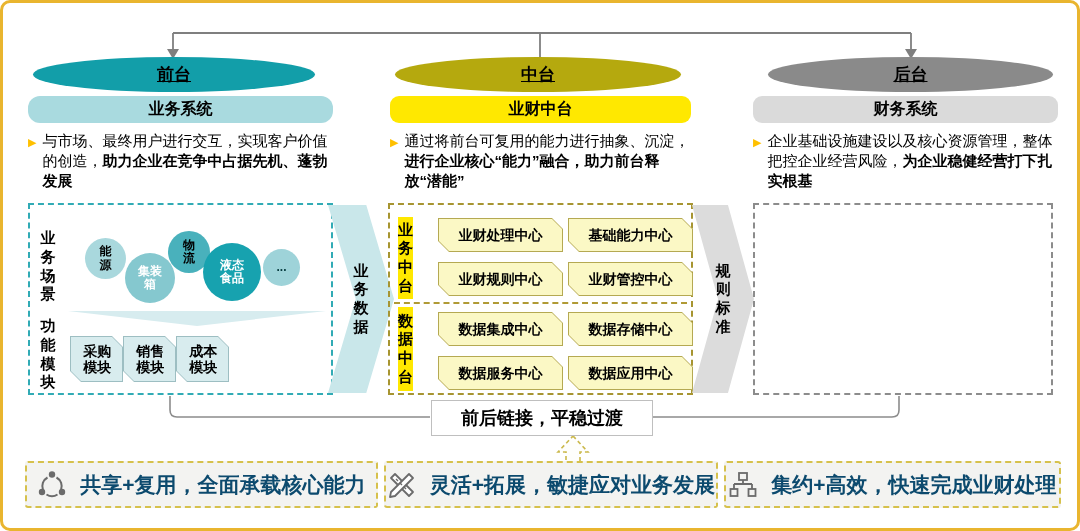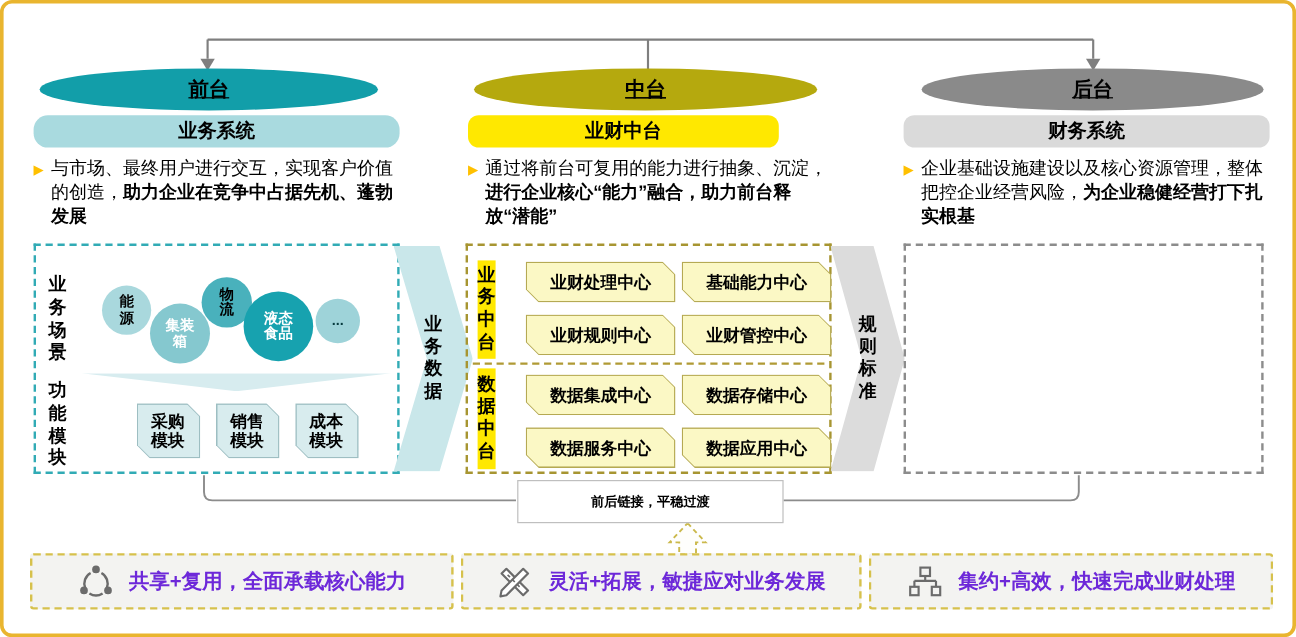--- a/index.html
+++ b/index.html
@@ -1,26 +1,26 @@
 <!DOCTYPE html>
 <html><head>
 <meta charset="utf-8">
 <style>
   html,body{margin:0;padding:0;background:#fff;font-family:"Liberation Sans","DejaVu Sans",sans-serif;}
   #stage{position:relative;width:1080px;height:531px;background:#fff;border:3px solid #E9B52F;border-radius:10px;box-sizing:border-box;overflow:hidden;}
   
   .ellipse{position:absolute;top:54px;height:35px;border-radius:50%;display:flex;align-items:center;justify-content:center;font-size:17px;font-weight:bold;color:#000;}
   .ellipse span{text-decoration:underline;}
   .e0{left:30px;width:282px;background:#129EA9;}
-  .e1{left:392px;width:286px;background:#B5A90E;text-decoration:underline;}
+  .e1{left:392px;width:286px;background:#B5A90E;}
   .e2{left:765px;width:285px;background:#8A8A8A;}
   
   .hbar{position:absolute;top:93px;height:27px;border-radius:9px;display:flex;align-items:center;justify-content:center;font-size:16px;font-weight:bold;color:#000;}
   .hb0{left:25px;width:305px;background:#A9DADF;border-radius:12px;}
-  .hb1{left:387px;width:259px;background:#FFE800;}
+  .hb1{left:387px;width:301px;background:#FFE800;}
   .hb2{left:750px;width:305px;background:#DADADA;}
   
   .bullet{position:absolute;top:128px;display:flex;gap:6px;font-size:15px;line-height:1.32;color:#000;}
   .bullet .mark{color:#FFC000;font-size:11px;margin-top:4px;flex:none;}
   .bullet b{font-weight:bold;}
   .bu0{left:25px;width:305px;}
   .bu1{left:387px;width:301px;}
   .bu2{left:750px;width:308px;}
   
   .panel{position:absolute;top:200px;height:192px;box-sizing:border-box;}
@@ -32,44 +32,44 @@
   
   .bubble{position:absolute;border-radius:50%;display:flex;align-items:center;justify-content:center;font-size:12px;font-weight:bold;line-height:1.1;text-align:center;}
   .b1{left:55px;top:33px;width:41px;height:41px;background:#A9D8DD;color:#000;}
   .b2{left:95px;top:48px;width:50px;height:50px;background:#85C8CF;color:#fff;}
   .b3{left:138px;top:26px;width:42px;height:42px;background:#49B1BC;color:#000;}
   .b4{left:173px;top:38px;width:58px;height:58px;background:#17A2AF;color:#fff;}
   .b5{left:233px;top:44px;width:37px;height:37px;background:#9ED3D9;color:#063A3E;}
   .w1{width:1.05em;word-break:break-all;}
   .w2{width:2.1em;word-break:break-all;}
   .tri{position:absolute;left:38px;top:106px;width:258px;height:15px;background:#D7ECEF;clip-path:polygon(0 0,100% 0,50% 100%);}
-  .modrow{position:absolute;left:40px;top:131px;right:9px;height:46px;display:flex;gap:13px;margin-left:44px;}
+  .modrow{position:absolute;left:40px;top:131px;right:9px;height:46px;display:flex;}
   
   .snip{clip-path:polygon(0 0,calc(100% - 11px) 0,100% 11px,100% 100%,11px 100%,0 calc(100% - 11px));}
-  .snip .in{position:absolute;inset:1px;clip-path:polygon(0 0,calc(100% - 10px) 0,100% 10px,100% 100%,10px 100%,0 calc(100% - 10px));display:flex;align-items:center;justify-content:center;font-weight:bold;font-size:14px;color:#000;text-align:left;line-height:1.15;}
+  .snip .in{position:absolute;inset:1px;clip-path:polygon(0 0,calc(100% - 10px) 0,100% 10px,100% 100%,10px 100%,0 calc(100% - 10px));display:flex;align-items:center;justify-content:center;font-weight:bold;font-size:14px;color:#000;text-align:right;line-height:1.15;}
   .module{position:relative;flex:none;width:53px;height:46px;background:#9DBEC2;}
   .module .in{background:#D8ECEE;}
   .ycell{position:absolute;width:125px;height:34px;background:#B5A952;}
   .ycell .in{background:#FBF8C5;}
   .wcell{position:absolute;background:#A6A6A6;}
   .wcell .in{background:#FFFFFF;}
   .ca{left:48px;} .cb{left:178px;}
   .r1{top:13px;} .r2{top:57px;} .r3{top:107px;} .r4{top:151px;}
   .ylab{position:absolute;left:8px;width:15px;background:#FFE800;display:flex;align-items:center;justify-content:center;font-size:15px;font-weight:bold;color:#000;}
   .yl1{top:12px;height:82px;} .yl2{top:102px;height:84px;}
   .middiv{position:absolute;left:4px;right:4px;top:97px;border-top:2px dashed #B09A35;}
   .rc1{left:13px;width:112px;} .rc2{left:168px;width:115px;}
   
   .chev{position:absolute;top:202px;height:188px;display:flex;align-items:center;justify-content:center;clip-path:polygon(0 0,58% 0,100% 50%,58% 100%,0 100%,42% 50%);font-size:15px;font-weight:600;color:#000;}
   .chL{left:325px;width:66px;background:#C9E7EA;}
   .chR{left:689px;width:62px;background:#DCDCDC;}
   
-  .bridge-label{position:absolute;left:428px;top:397px;width:220px;height:34px;background:#fff;border:1px solid #BFBFBF;display:flex;align-items:center;justify-content:center;font-size:11px;font-weight:bold;color:#000;}
-  
-  .fbox{position:absolute;top:458px;height:47px;background:#F3F3F1;border:2px dashed #D6C14C;border-radius:3px;box-sizing:border-box;display:flex;align-items:center;justify-content:center;gap:13px;font-size:17px;font-weight:bold;color:#6d28d9;}
+  .bridge-label{position:absolute;left:428px;top:397px;width:220px;height:34px;background:#fff;border:1px solid #BFBFBF;display:flex;align-items:center;justify-content:center;font-size:18px;font-weight:bold;color:#000;}
+  
+  .fbox{position:absolute;top:458px;height:47px;background:#F3F3F1;border:2px dashed #D6C14C;border-radius:3px;box-sizing:border-box;display:flex;align-items:center;justify-content:center;gap:13px;font-size:21px;font-weight:bold;color:#0c4a6e;}
   .f1{left:22px;width:353px;} .f2{left:381px;width:334px;} .f3{left:721px;width:337px;}
   .ficon{flex:none;width:30px;height:30px;}
   svg.overlay{position:absolute;left:0;top:0;pointer-events:none;}
 </style>
 </head>
 <body>
 
 <div id="stage">
 
   <svg class="overlay" width="1080" height="531" viewBox="0 0 1080 531">

